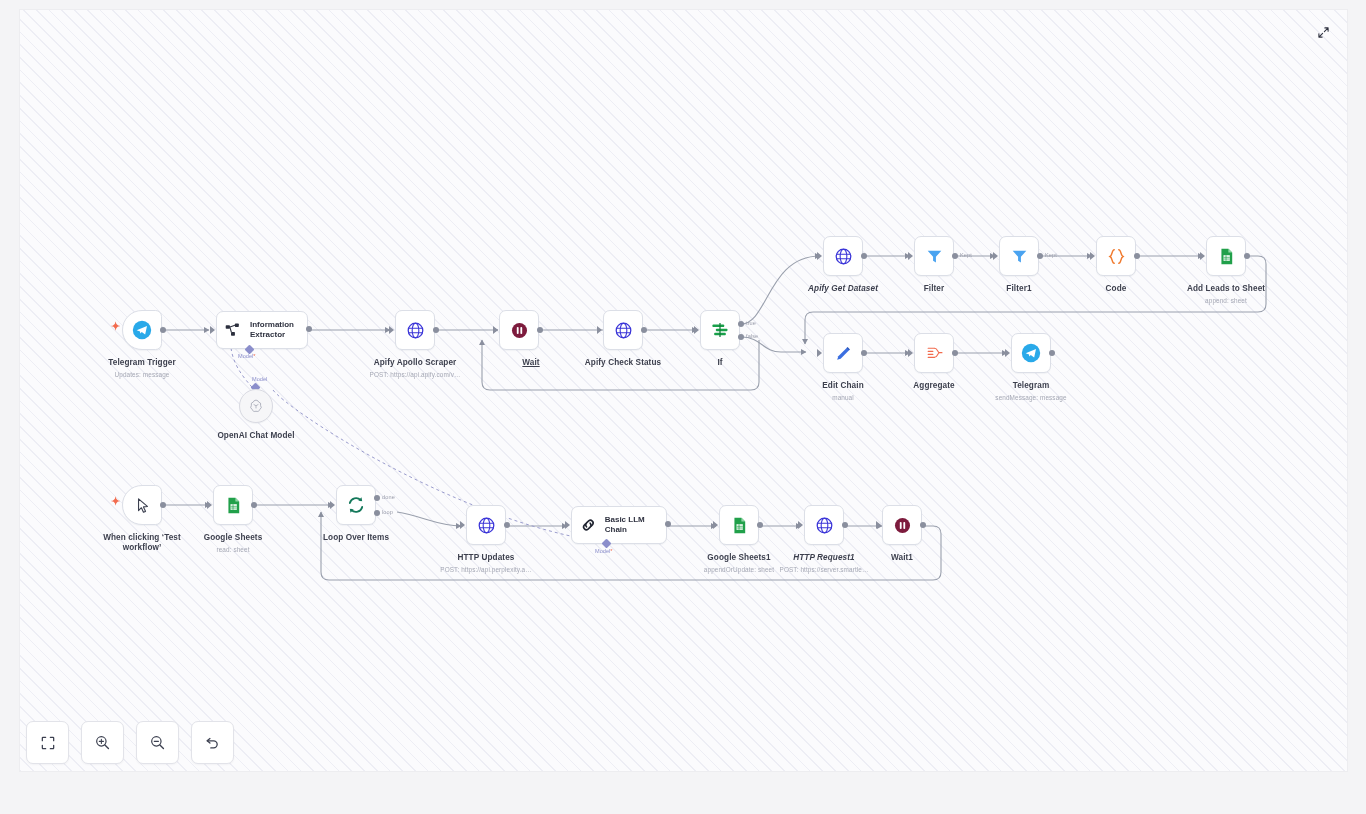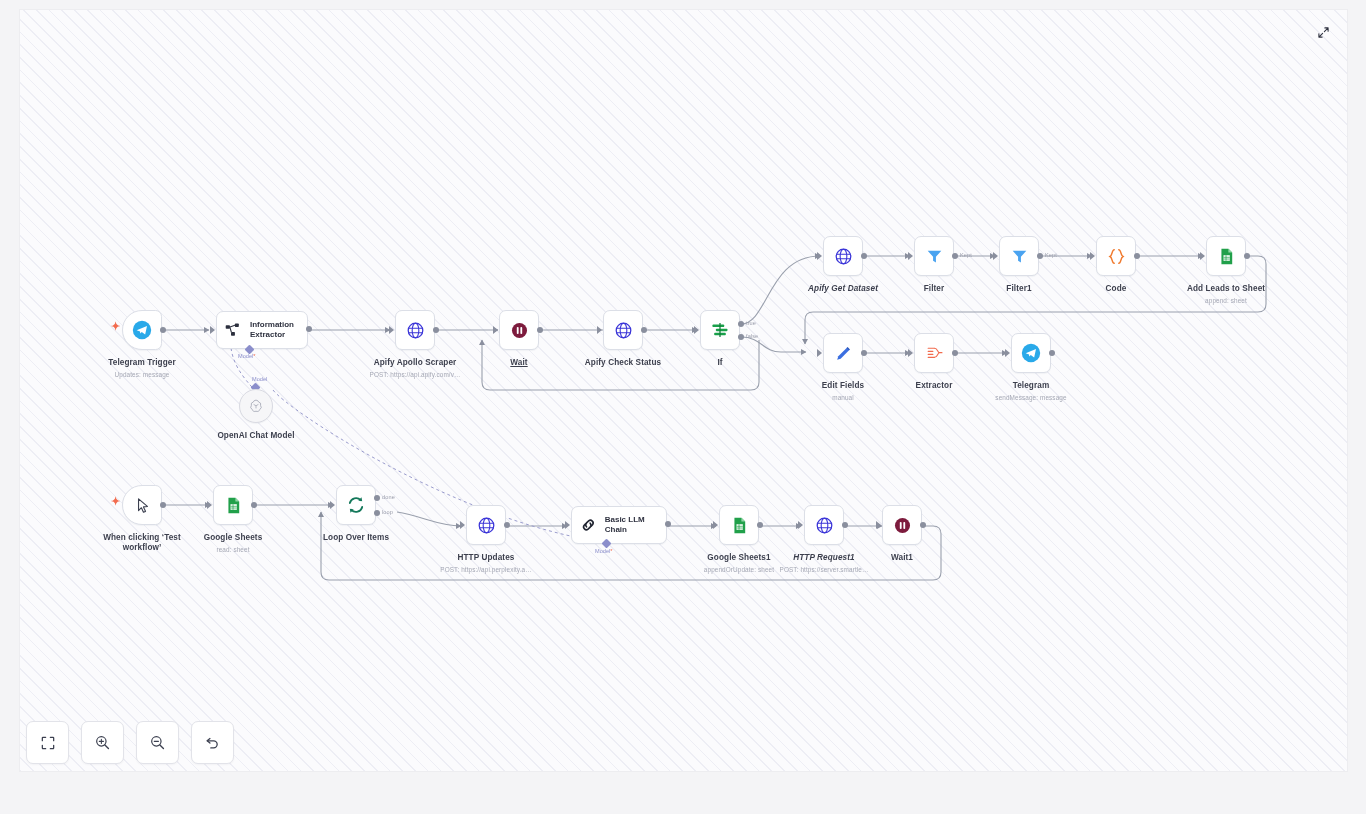--- a/index.html
+++ b/index.html
@@ -199,21 +199,21 @@
     <div class="node n-sq" style="left:479px;top:300px;">
       <div class="port in" style="left:-6px;top:16px;"></div>
       <div class="nbox">
         <svg class="icon" width="19" height="19" viewBox="0 0 24 24">
           <circle cx="12" cy="12" r="9.5" fill="#7d1b3d"></circle>
           <rect x="8.6" y="7.6" width="2.3" height="8.8" rx="1" fill="#fff"></rect>
           <rect x="13.1" y="7.6" width="2.3" height="8.8" rx="1" fill="#fff"></rect>
         </svg>
       </div>
       <div class="port" style="left:38px;top:17px;"></div>
-      <div class="nlabel" style="left:20px;top:48px;text-decoration:underline;">Wait</div>
+      <div class="nlabel" style="left:32px;top:48px;text-decoration:underline;">Wait</div>
     </div>
 
     <div class="node n-sq" style="left:583px;top:300px;">
       <div class="port in" style="left:-6px;top:16px;"></div>
       <div class="nbox">
         <svg class="icon" width="19" height="19" viewBox="0 0 24 24">
           <circle cx="12" cy="12" r="9.2" fill="none" stroke="#3b35d8" stroke-width="1.6"></circle>
           <ellipse cx="12" cy="12" rx="4.2" ry="9.2" fill="none" stroke="#3b35d8" stroke-width="1.4"></ellipse>
           <path d="M3 9.2 H21 M3 14.8 H21" stroke="#3b35d8" stroke-width="1.4" fill="none"></path>
         </svg>
@@ -305,35 +305,35 @@
 
     <div class="node n-sq" style="left:803px;top:323px;">
       <div class="port in" style="left:-6px;top:16px;"></div>
       <div class="nbox">
         <svg class="icon" width="19" height="19" viewBox="0 0 24 24">
           <path d="M4 20 L5.4 15.6 L16.6 4.4 L19.6 7.4 L8.4 18.6 Z" fill="#3b6fe0"></path>
           <path d="M16.6 4.4 L19.6 7.4" stroke="#2c55b8" stroke-width="1.6"></path>
         </svg>
       </div>
       <div class="port" style="left:38px;top:17px;"></div>
-      <div class="nlabel" style="left:20px;top:48px;">Edit Fields</div>
+      <div class="nlabel" style="left:20px;top:48px;">Edit Chain</div>
       <div class="nsub" style="left:20px;top:61px;">manual</div>
     </div>
 
     <div class="node n-sq" style="left:894px;top:323px;">
       <div class="port in" style="left:-6px;top:16px;"></div>
       <div class="nbox">
         <svg class="icon" width="19" height="19" viewBox="0 0 24 24">
           <path d="M4 5.4 H12 M4 9.2 H10 M4 13 H10 M4 16.8 H12" stroke="#f26b4e" stroke-width="1.5" stroke-linecap="round"></path>
           <path d="M12 5.4 C16 5.4 16 11 18 11 M12 16.8 C16 16.8 16 11 18 11" stroke="#f26b4e" stroke-width="1.4" fill="none"></path>
           <path d="M17.6 11 H21.4" stroke="#f26b4e" stroke-width="1.5" stroke-linecap="round"></path>
         </svg>
       </div>
       <div class="port" style="left:38px;top:17px;"></div>
-      <div class="nlabel" style="left:20px;top:48px;">Extractor</div>
+      <div class="nlabel" style="left:20px;top:48px;">Aggregate</div>
     </div>
 
     <div class="node n-sq" style="left:991px;top:323px;">
       <div class="port in" style="left:-6px;top:16px;"></div>
       <div class="nbox">
         <svg class="icon" width="20" height="20" viewBox="0 0 24 24">
           <circle cx="12" cy="12" r="11" fill="#29a9e9"></circle>
           <path d="M5.6 12.2 L18 7.2 L15.8 17.3 L11.7 14.4 L9.8 16.3 L9.7 13.9 Z" fill="#fff"></path>
         </svg>
       </div>

